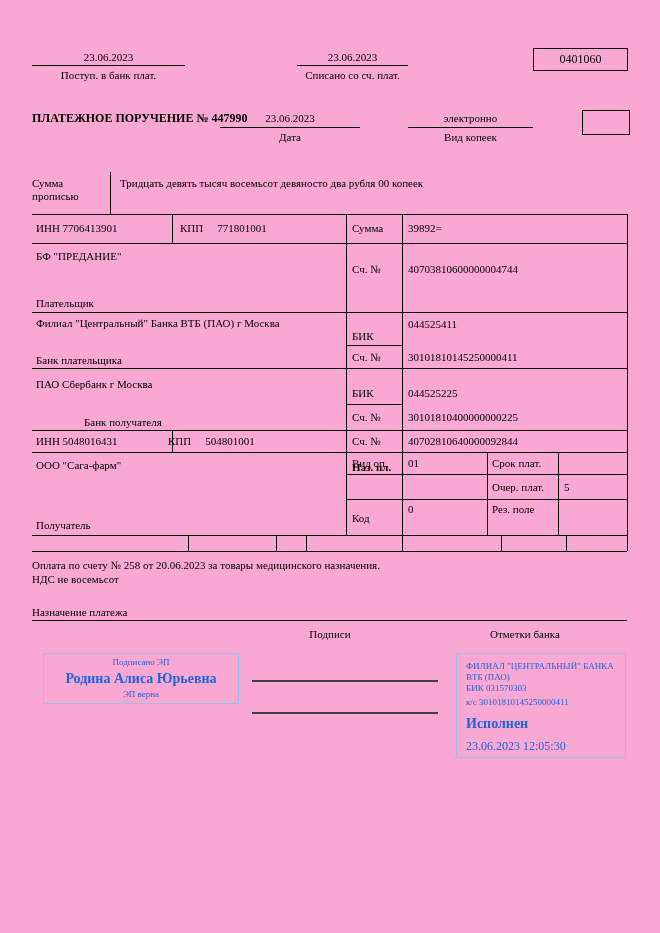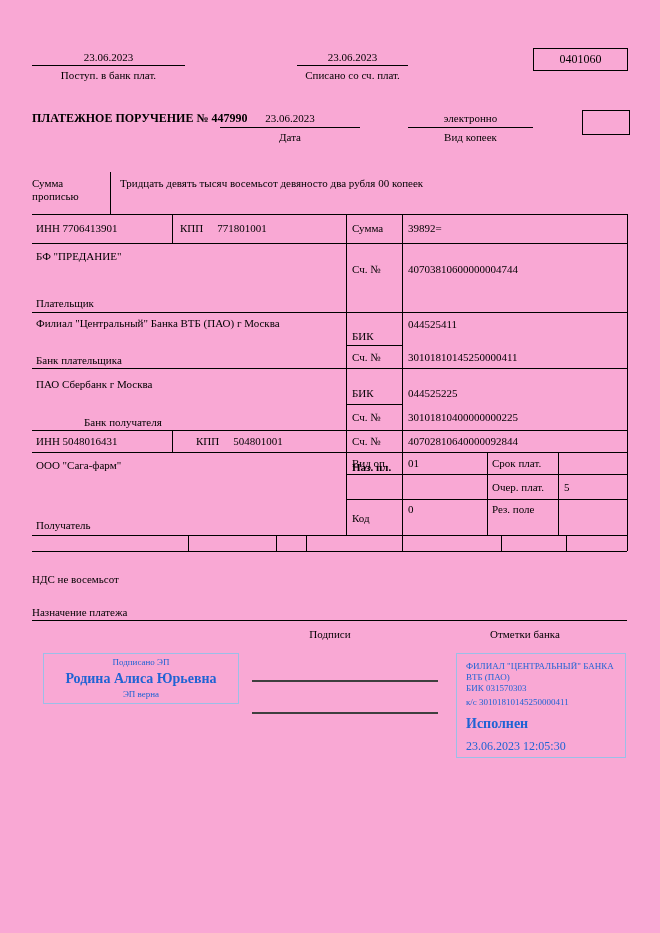--- a/index.html
+++ b/index.html
@@ -99,21 +99,21 @@
   <div class="t" style="left:36px;top:354px;">Банк плательщика</div>
 
   <div class="t" style="left:36px;top:378px;">ПАО Сбербанк г Москва</div>
   <div class="t" style="left:352px;top:387px;">БИК</div>
   <div class="t" style="left:408px;top:387px;">044525225</div>
   <div class="t" style="left:352px;top:411px;">Сч. №</div>
   <div class="t" style="left:408px;top:411px;">30101810400000000225</div>
   <div class="t" style="left:36px;top:416px;margin-left:48px;">Банк получателя</div>
 
   <div class="t" style="left:36px;top:435px;">ИНН 5048016431</div>
-  <div class="t" style="left:196px;top:435px;"><span>КПП</span><span class="kpp-gap"></span><span>504801001</span></div>
+  <div class="t" style="left:168px;top:435px;"><span>КПП</span><span class="kpp-gap"></span><span>504801001</span></div>
   <div class="t" style="left:352px;top:435px;">Сч. №</div>
   <div class="t" style="left:408px;top:435px;">40702810640000092844</div>
 
   <div class="t" style="left:36px;top:459px;">ООО "Сага-фарм"</div>
   <div class="t" style="left:36px;top:519px;">Получатель</div>
 
   <div class="t" style="left:352px;top:457px;">Вид оп.</div>
   <div class="t" style="left:408px;top:457px;">01</div>
   <div class="t" style="left:492px;top:457px;">Срок плат.</div>
   <div class="t" style="left:564px;top:457px;"></div>
@@ -121,20 +121,21 @@
   <div class="t" style="left:352px;top:461px;font-weight:bold;">Наз. пл.</div>
   <div class="t" style="left:408px;top:481px;"></div>
   <div class="t" style="left:492px;top:481px;">Очер. плат.</div>
   <div class="t" style="left:564px;top:481px;">5</div>
 
   <div class="t" style="left:352px;top:512px;">Код</div>
   <div class="t" style="left:408px;top:503px;">0</div>
   <div class="t" style="left:492px;top:503px;">Рез. поле</div>
   <div class="t" style="left:564px;top:503px;"></div>
 
+  <div class="t" style="left:32px;top:559px;">Оплата по счету № 258 от 20.06.2023 за товары медицинского назначения.</div>
   <div class="t" style="left:32px;top:573px;">НДС не восемьсот</div>
   <div class="t" style="left:32px;top:606px;">Назначение платежа</div>
   <div class="hl" style="left:32px;top:620px;width:595px;"></div>
 
   <div class="t c" style="left:260px;top:628px;width:140px;">Подписи</div>
   <div class="t c" style="left:440px;top:628px;width:170px;">Отметки банка</div>
 
   <div class="stamp stamp-l" style="left:43px;top:653px;width:196px;height:51px;">
     <div class="s-sm">Подписано ЭП</div>
     <div class="s-name">Родина Алиса Юрьевна</div>

